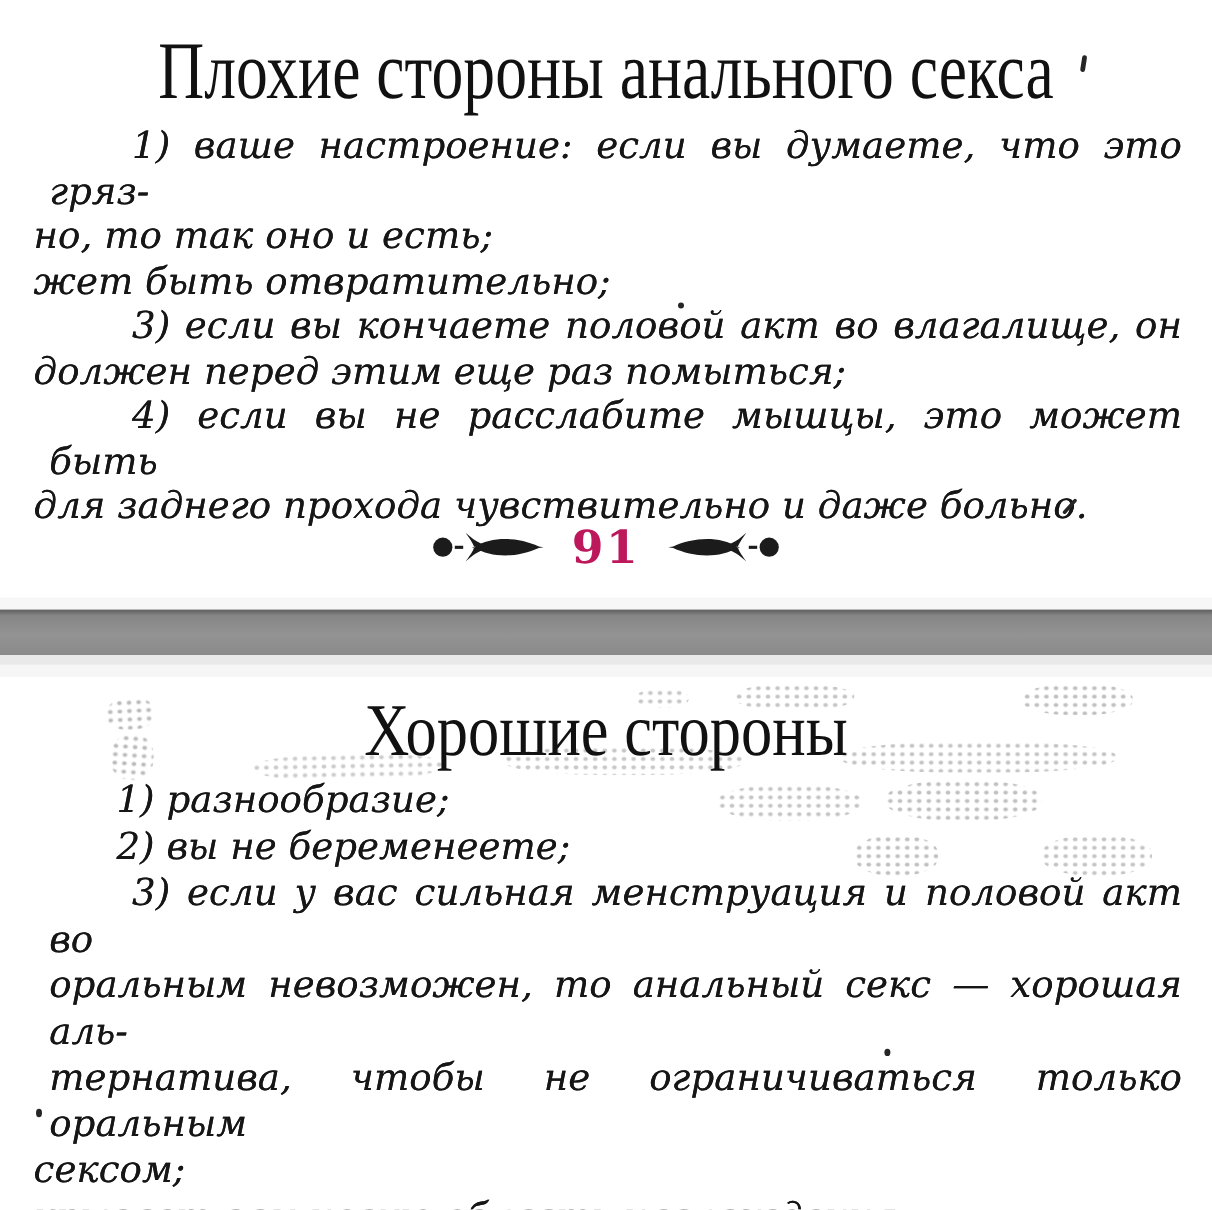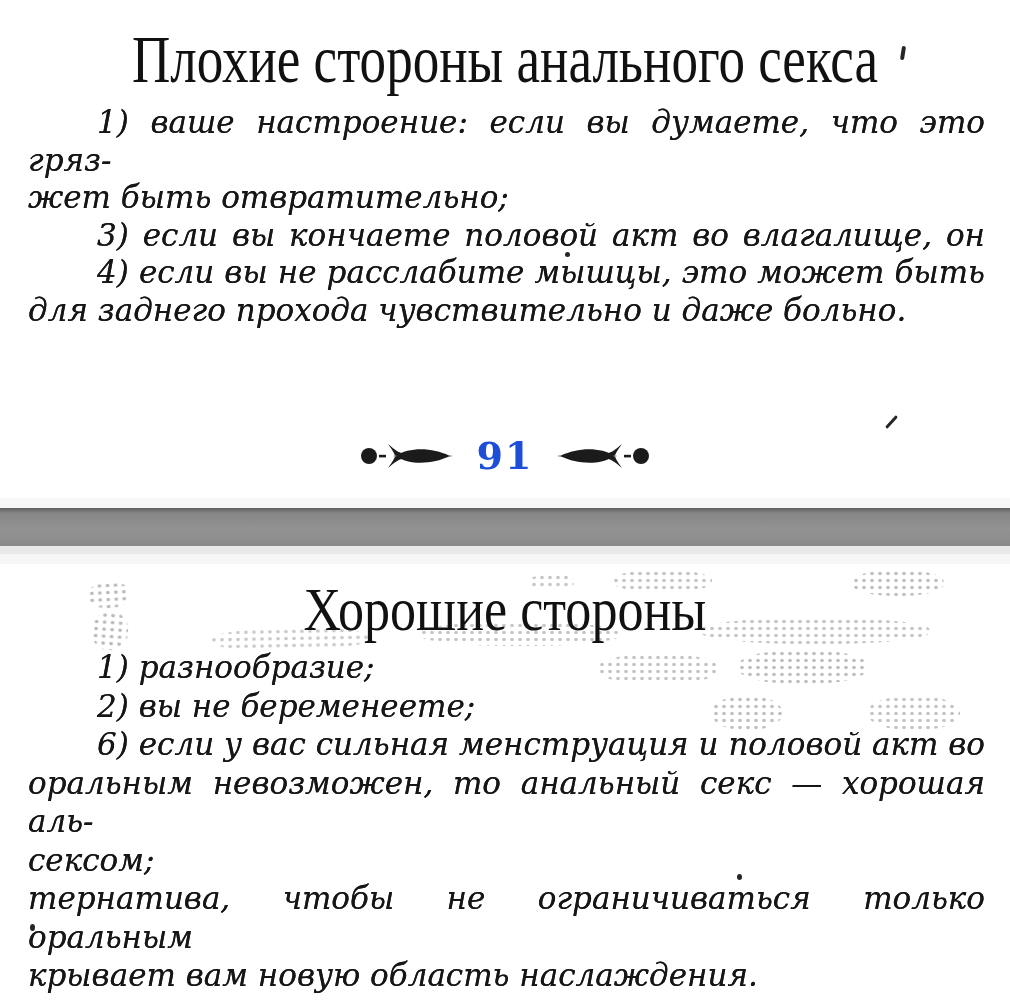--- a/index.html
+++ b/index.html
@@ -19,29 +19,29 @@
   
   .bodytext{
     position:absolute;left:28px;width:957px;
     font-style:italic;font-size:31px;
     text-shadow:0 0 .5px rgba(0,0,0,.85);
   }
   .p1body{top:104px;line-height:37.5px;}
   .p2body{top:648px;line-height:38.5px;}
   .ln{text-align:left;}
   .ln.indent{text-indent:69px;}
-  .ln.just{text-align:justify;text-align-last:justify;}
+  .ln.just{text-align:justify;text-align-last:justify;margin-left:13px;}
   
   .folio{
     position:absolute;top:436px;left:0;width:100%;height:40px;
     display:flex;justify-content:center;align-items:center;gap:22px;
   }
   .pageno{
     font-weight:bold;font-size:38px;letter-spacing:2px;line-height:1;
-    font-family:"DejaVu Serif", serif;color:#1d4ed8;
+    font-family:"DejaVu Serif", serif;color:#be185d;
   }
   .orn{display:block;filter:blur(.4px);}
   .orn.flip{transform:scaleX(-1);}
   
   .band-a{position:absolute;top:498px;left:0;width:100%;height:10px;background:#f7f7f7;}
   .divider-bar{
     position:absolute;top:508px;left:0;width:100%;height:38px;
     background:linear-gradient(180deg,#5e5e5e 0px,#868686 5px,#939393 55%,#8a8a8a 100%);
   }
   .band-b{position:absolute;top:546px;left:0;width:100%;height:8px;background:#e9e9e9;}
@@ -58,22 +58,24 @@
 </head>
 <body>
 
 <div class="screen">
 
   <section>
     <div class="h h1">Плохие стороны анального секса</div>
 
     <div class="bodytext p1body">
       <div class="ln indent just">1) ваше настроение: если вы думаете, что это гряз-</div>
+      <div class="ln">но, то так оно и есть;</div>
       <div class="ln">жет быть отвратительно;</div>
       <div class="ln indent just">3) если вы кончаете половой акт во влагалище, он</div>
+      <div class="ln">должен перед этим еще раз помыться;</div>
       <div class="ln indent just">4) если вы не расслабите мышцы, это может быть</div>
       <div class="ln">для заднего прохода чувствительно и даже больно.</div>
     </div>
 
     <div class="folio">
       <svg class="orn" width="96" height="32" viewBox="0 0 96 32" aria-hidden="true">
         <g fill="#1b1b1b">
           <circle cx="10" cy="16" r="8"></circle>
           <rect x="20" y="14.8" width="7" height="2.6"></rect>
           <path d="M29,4 C36,10 40,13 46,14 L34,16 L46,18 C40,19 36,22 29,28 C34,21 36,17.5 36,16 C36,14.5 34,11 29,4 Z"></path>
@@ -109,24 +111,24 @@
     <div class="smudge" style="left:420px;top:622px;width:200px;height:24px;opacity:.4;"></div>
     <div class="smudge" style="left:700px;top:618px;width:230px;height:26px;opacity:.42;"></div>
     <div class="smudge" style="left:598px;top:654px;width:120px;height:30px;opacity:.42;"></div>
     <div class="smudge" style="left:738px;top:650px;width:130px;height:34px;opacity:.45;"></div>
     <div class="smudge" style="left:712px;top:696px;width:70px;height:34px;opacity:.45;"></div>
     <div class="smudge" style="left:868px;top:696px;width:92px;height:34px;opacity:.42;"></div>
 
     <div class="bodytext p2body">
       <div class="ln indent">1) разнообразие;</div>
       <div class="ln indent">2) вы не беременеете;</div>
-      <div class="ln indent just">6) если у вас сильная менструация и половой акт во</div>
+      <div class="ln indent just">3) если у вас сильная менструация и половой акт во</div>
       <div class="ln just">оральным невозможен, то анальный секс — хорошая аль-</div>
+      <div class="ln just">тернатива, чтобы не ограничиваться только оральным</div>
       <div class="ln">сексом;</div>
-      <div class="ln just">тернатива, чтобы не ограничиваться только оральным</div>
       <div class="ln">крывает вам новую область наслаждения.</div>
 
     </div>
   </section>
 
   <div class="speck" style="left:901px;top:46px;width:4px;height:14px;transform:rotate(9deg);"></div>
   <div class="speck" style="left:890px;top:414px;width:3px;height:16px;transform:rotate(42deg);"></div>
   <div class="speck" style="left:565px;top:252px;width:5px;height:5px;border-radius:50%;"></div>
   <div class="speck" style="left:737px;top:874px;width:5px;height:6px;border-radius:50%;"></div>
   <div class="speck" style="left:30px;top:924px;width:5px;height:7px;border-radius:50%;"></div>

